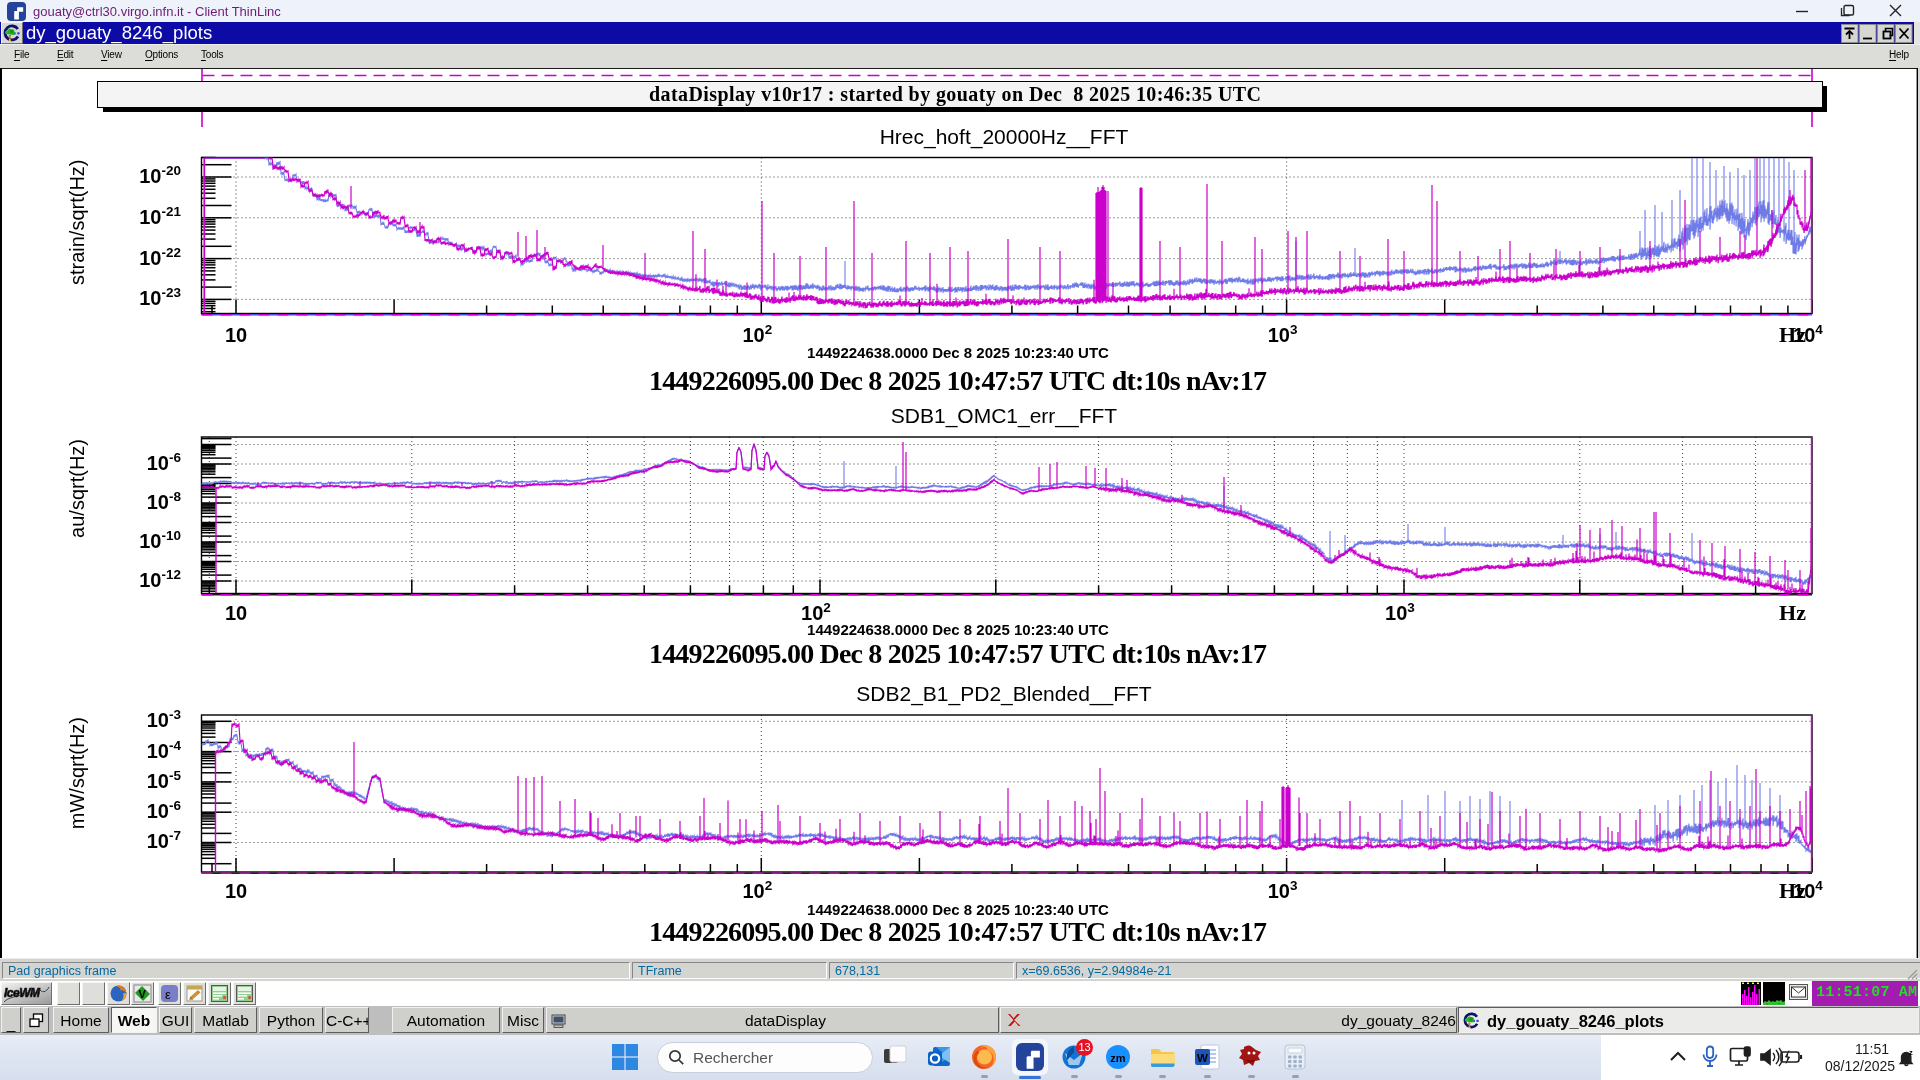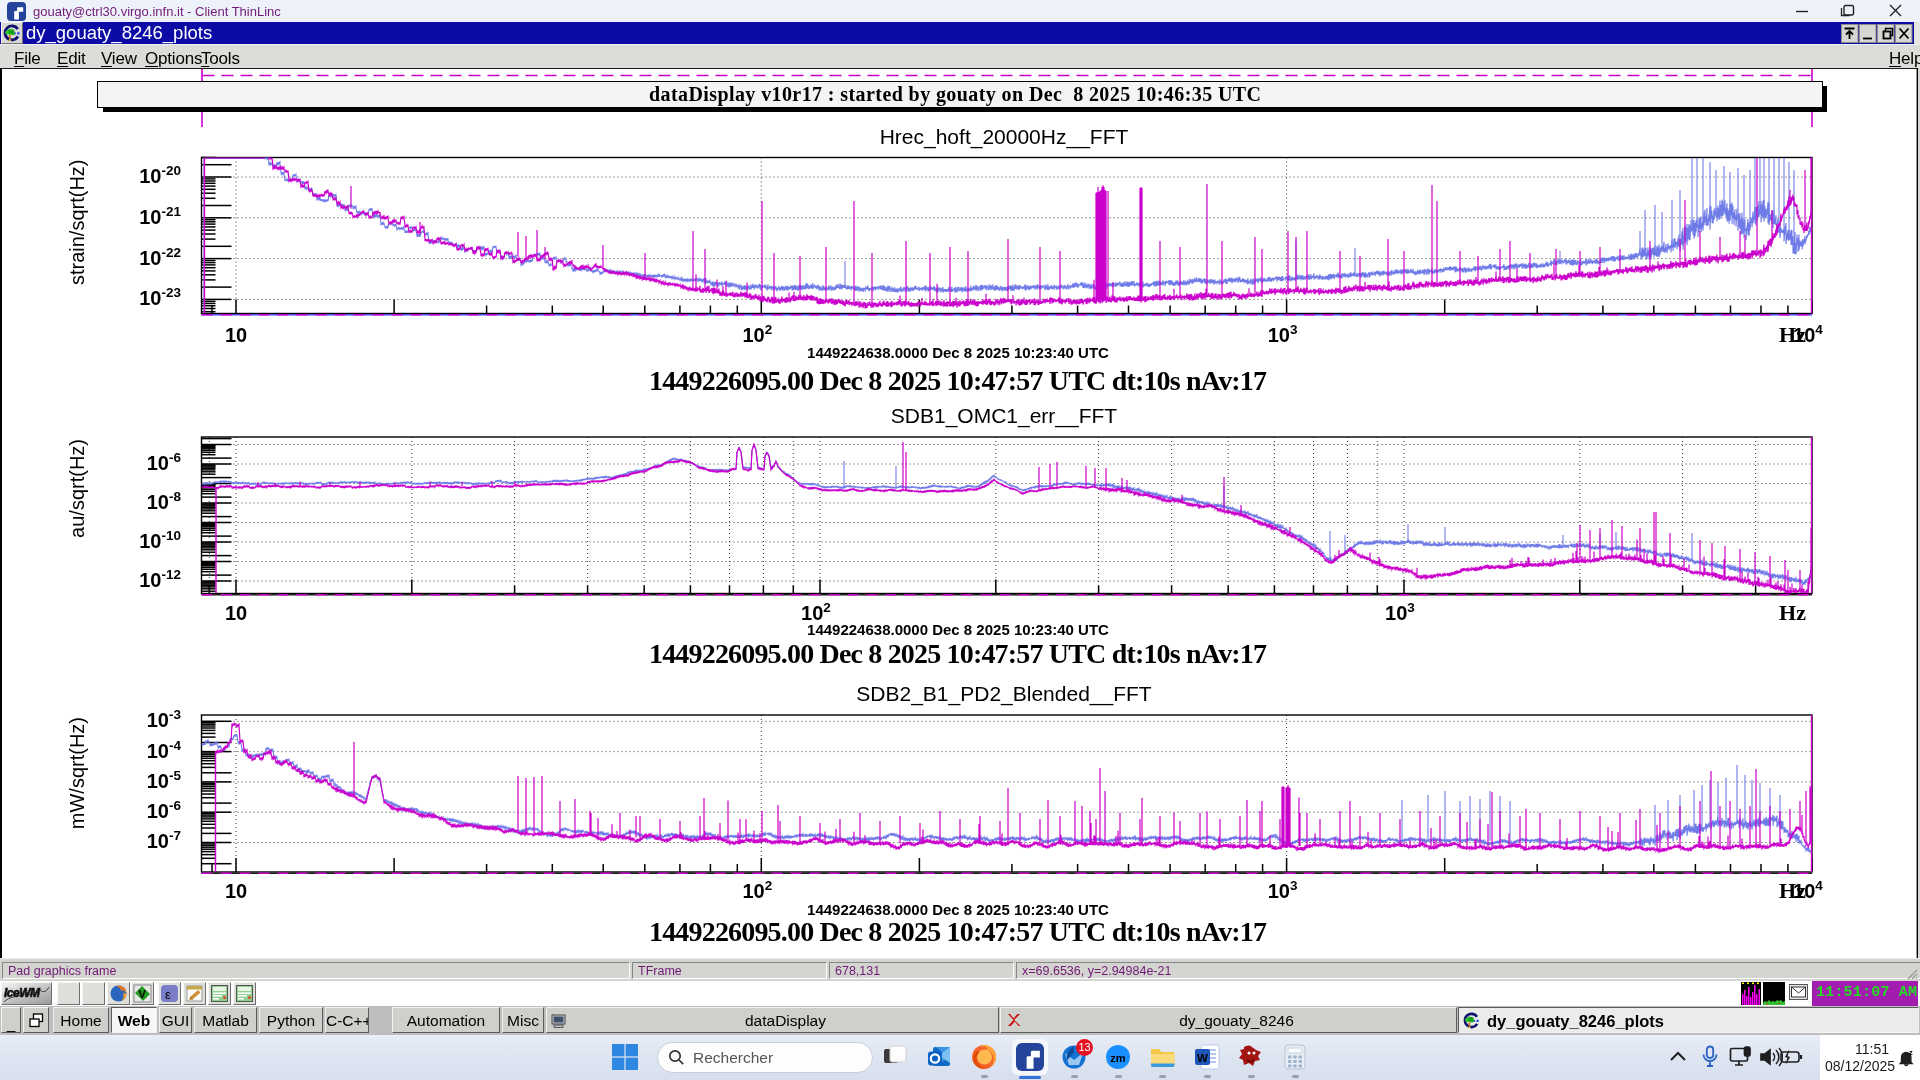--- a/index.html
+++ b/index.html
@@ -2,33 +2,33 @@
 <html><head><meta charset="utf-8"><style>
 *{margin:0;padding:0;box-sizing:border-box}
 html,body{width:1920px;height:1080px;overflow:hidden;background:#fff;
 font-family:"Liberation Sans",sans-serif}
 .abs{position:absolute}
 #tlbar{left:0;top:0;width:1920px;height:22px;background:#eef2fa;color:#1a1a1a}
 #tlbar .ttl{position:absolute;left:33px;top:4px;font-size:13px;color:#701a75}
 #bluebar{left:0;top:22px;width:1920px;height:22px;background:#0d0ba6}
 #bluebar .ttl{position:absolute;left:26px;top:0px;font-size:18.5px;color:#fff}
 #menubar{left:0;top:44px;width:1920px;height:24px;background:#dcdcd8;border-top:1px solid #f0f0ee}
-#menubar span{position:absolute;top:4px;font-size:17px;color:#000;letter-spacing:-0.2px}
+#menubar span{position:absolute;top:4px;font-size:10px;color:#000;letter-spacing:-0.2px}
 #menubar u{text-decoration-thickness:1px;text-underline-offset:2px}
 #statusbar{left:0;top:958px;width:1920px;height:23px;background:#d4d4d0;border-top:1px solid #ececea}
 .scell{position:absolute;top:3px;height:17px;border:1px solid;border-color:#86868a #fdfdfd #fdfdfd #86868a;
-font-size:12.5px;color:#701a75;padding:1px 0 0 5px;overflow:hidden;white-space:nowrap}
+font-size:12.5px;color:#0369a1;padding:1px 0 0 5px;overflow:hidden;white-space:nowrap}
 #row1{left:0;top:981px;width:1920px;height:15px;background:#ffffff}
 #row2{left:0;top:1006px;width:1920px;height:29px;background:#bebebe}
 .ibtn{position:absolute;top:1px;height:23px;background:#dededa;
 border:1px solid;border-color:#f6f6f4 #6e6e6e #6e6e6e #f6f6f4}
 .tbtn{position:absolute;top:1px;height:26px;background:#cfcfcb;
 border:1px solid;border-color:#f2f2f0 #5c5c5c #5c5c5c #f2f2f0;
 font-size:15.5px;color:#000;text-align:center;padding-top:4px;overflow:hidden;white-space:nowrap}
-#taskbar{left:0;top:1035px;width:1820px;height:45px;
+#taskbar{left:0;top:1035px;width:1601px;height:45px;
 background:linear-gradient(180deg,#e8edf6 0%,#dde4f1 55%,#d7dfee 100%)}
 .wicon{position:absolute;top:8px;width:28px;height:28px}
 .runln{position:absolute;top:40px;width:7px;height:3px;background:#9aa0ab;border-radius:2px}
 </style></head><body>
 <svg width="1920" height="1080" viewBox="0 0 1920 1080" style="position:absolute;left:0;top:0">
     <style>text{font-family:"Liberation Sans",sans-serif;fill:#000}.axlab{font-weight:bold}.ser{font-family:"Liberation Serif",serif;font-weight:bold}</style>
     <g>
       <rect x="0" y="68" width="1919" height="894" fill="#ffffff"></rect>
       <rect x="0" y="67.5" width="1919" height="1.4" fill="#000"></rect>
       <rect x="0" y="68" width="2" height="890" fill="#000"></rect>
@@ -583,21 +583,21 @@
     <div class="tbtn" style="left:259px;width:64px">Python</div>
     <div class="tbtn" style="left:325px;width:44px">C-C++</div>
     <div class="tbtn" style="left:392px;width:108px">Automation</div>
     <div class="tbtn" style="left:502px;width:42px">Misc</div>
     <div class="tbtn" style="left:546px;width:453px;text-align:center;padding-left:26px">dataDisplay</div>
     <svg class="abs" style="left:551px;top:8px" width="18" height="15" viewBox="0 0 18 15">
       <rect x="1" y="1" width="13" height="9" fill="#c8ccd8" stroke="#444"></rect>
       <rect x="2.5" y="2.5" width="10" height="6" fill="#405068"></rect>
       <rect x="3" y="11" width="9" height="2.5" fill="#b8bcc8" stroke="#444" stroke-width="0.8"></rect>
     </svg>
-    <div class="tbtn" style="left:1000px;width:457px;text-align:center;padding-left:16px">dy_gouaty_8246</div>
+    <div class="tbtn" style="left:1000px;width:457px;text-align:right;padding-left:16px">dy_gouaty_8246</div>
     <svg class="abs" style="left:1006px;top:7px" width="15" height="15" viewBox="0 0 15 15">
       <path d="M2 1l5.5 6L2 13h2.8l4-4.5L12.6 13h2L8.2 7 14 1h-2.6L7.6 5.3 4 1z" fill="#cc1010"></path>
     </svg>
     <div class="tbtn" style="left:1458px;width:461px;text-align:left;padding-left:28px;background:#ebebe9;border-color:#5c5c5c #f2f2f0 #f2f2f0 #5c5c5c;font-weight:bold;font-size:16.5px">dy_gouaty_8246_plots</div>
     <svg class="abs" style="left:1463px;top:6px" width="17" height="17" viewBox="0 0 18 18">
       <path d="M14.8 5a7 7 0 1 0 .2 7.6" stroke="#10106e" stroke-width="2.8" fill="none"></path>
       <path d="M10.3 9.4h2.4M11.5 8.2v2.4M14.2 9.4h2.4M15.4 8.2v2.4" stroke="#2244ee" stroke-width="1.7"></path>
       <path d="M2.2 9.8c-.6-2.2 1-3.6 2.8-3.4.2-1.6 2.4-2.2 3.6-1 1.8-.6 3.4 1 2.8 2.6 1.2 1.4 0 3-1.6 3z" fill="#1faf1f"></path>
       <circle cx="4" cy="8" r="1.5" fill="#2bc42b"></circle>
       <circle cx="8.8" cy="7.6" r="1.5" fill="#159515"></circle>

